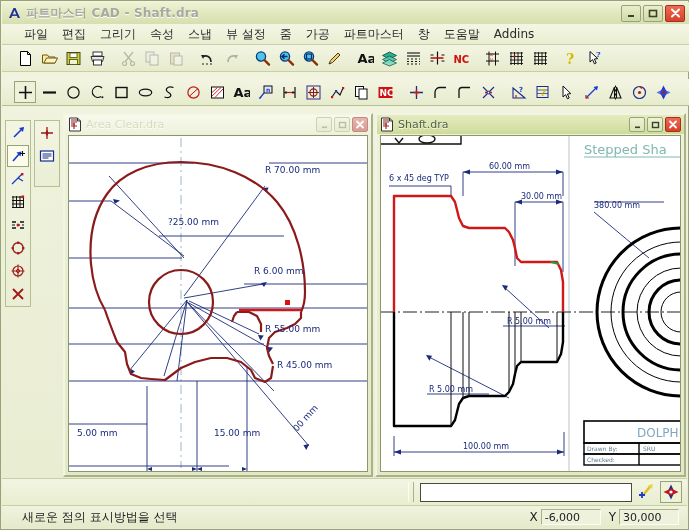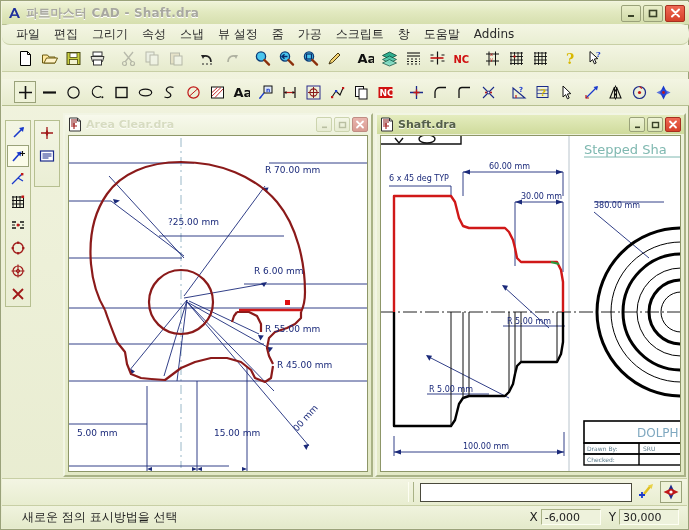--- a/index.html
+++ b/index.html
@@ -26,22 +26,22 @@
   .wbtn{width:20px;height:17px;border:1px solid #9aa27a;
     background:linear-gradient(to bottom,#e9eec9,#cfd9a8);
     display:flex;align-items:center;justify-content:center;
     box-sizing:border-box;border-radius:2px;position:relative;}
   .wbtn.close{background:linear-gradient(to bottom,#ef6a55,#d6412a);border-color:#a63020;}
   .wbtn .gl{display:block;}
 
   
   .menubar{position:absolute;left:1px;top:23px;width:687px;height:21px;
     background:linear-gradient(to bottom,#f4f6e4,#e9eed2);
-    border-bottom:1px solid #c8cfa5;display:flex;align-items:center;padding-left:7px;
-    box-sizing:border-box;border-radius:8px;}
+    border-bottom:1px solid #c8cfa5;display:flex;align-items:center;padding-left:15px;
+    box-sizing:border-box;}
   .menu-item{padding:2px 7px;font-size:12px;color:#2a2a2a;white-space:nowrap;cursor:default;}
 
   
   .toolbar{position:absolute;left:1px;width:687px;height:27px;
     background:linear-gradient(to bottom,#f3f5e3,#e6ebcd);
     border-bottom:1px solid #c8cfa5;display:flex;align-items:center;
     padding-left:4px;box-sizing:border-box;}
   #tb1{top:44px;}
   #tb2{top:78px;border-bottom:1px solid #b6bf90;}
   .tbtn{width:22px;height:22px;margin:0 1px;border:1px solid transparent;
@@ -67,21 +67,21 @@
     border:2px solid;border-color:#f2f5e4 #a9b286 #a9b286 #f2f5e4;
     box-sizing:border-box;}
   #child1{left:0;width:310px;}
   #child2{left:312px;right:0;}
 
   .ctitle{height:19px;display:flex;align-items:center;box-sizing:border-box;
     padding:0 2px;}
   #child1 .ctitle{background:linear-gradient(to bottom,#f7f9ec,#eef2dc);}
   #child2 .ctitle{background:linear-gradient(to bottom,#e4ecbe,#cfdb9c);}
   .cicon{width:15px;height:15px;margin:0 3px 0 1px;flex:0 0 auto;}
-  .ctitle-text{font-size:11px;font-weight:bold;flex:1 1 auto;white-space:nowrap;
+  .ctitle-text{font-size:11px;font-weight:normal;flex:1 1 auto;white-space:nowrap;
     text-shadow:0 1px 0 rgba(255,255,255,.8);}
   #child1 .ctitle-text{color:#d7dcc1;}
   #child2 .ctitle-text{color:#55604a;}
   .cbtns{display:flex;gap:2px;flex:0 0 auto;margin-right:1px;}
   .cbtn{width:16px;height:15px;border:1px solid #9aa27a;box-sizing:border-box;
     background:linear-gradient(to bottom,#eef3d6,#dae4b4);
     display:flex;align-items:center;justify-content:center;border-radius:2px;}
   #child1 .cbtn{background:linear-gradient(to bottom,#f3f6e6,#e7ecd2);border-color:#ccd4ae;}
   #child1 .cbtn.close{background:linear-gradient(to bottom,#e9b4ad,#d99c92);border-color:#c08d84;}
   .cbtn.close{background:linear-gradient(to bottom,#ef6a55,#d6412a);border-color:#a63020;}
@@ -157,21 +157,21 @@
 
   <div class="menubar">
     <div class="menu-item">파일</div>
     <div class="menu-item">편집</div>
     <div class="menu-item">그리기</div>
     <div class="menu-item">속성</div>
     <div class="menu-item">스냅</div>
     <div class="menu-item">뷰 설정</div>
     <div class="menu-item">줌</div>
     <div class="menu-item">가공</div>
-    <div class="menu-item">스크립트</div>
+    <div class="menu-item">파트마스터</div>
     <div class="menu-item">창</div>
     <div class="menu-item">도움말</div>
     <div class="menu-item">Addins</div>
   </div>
 
   <div class="toolbar" id="tb1">
     <span class="tsep"></span>
 
     <span class="tbtn">
       <svg width="17" height="17" viewBox="0 0 17 17">

